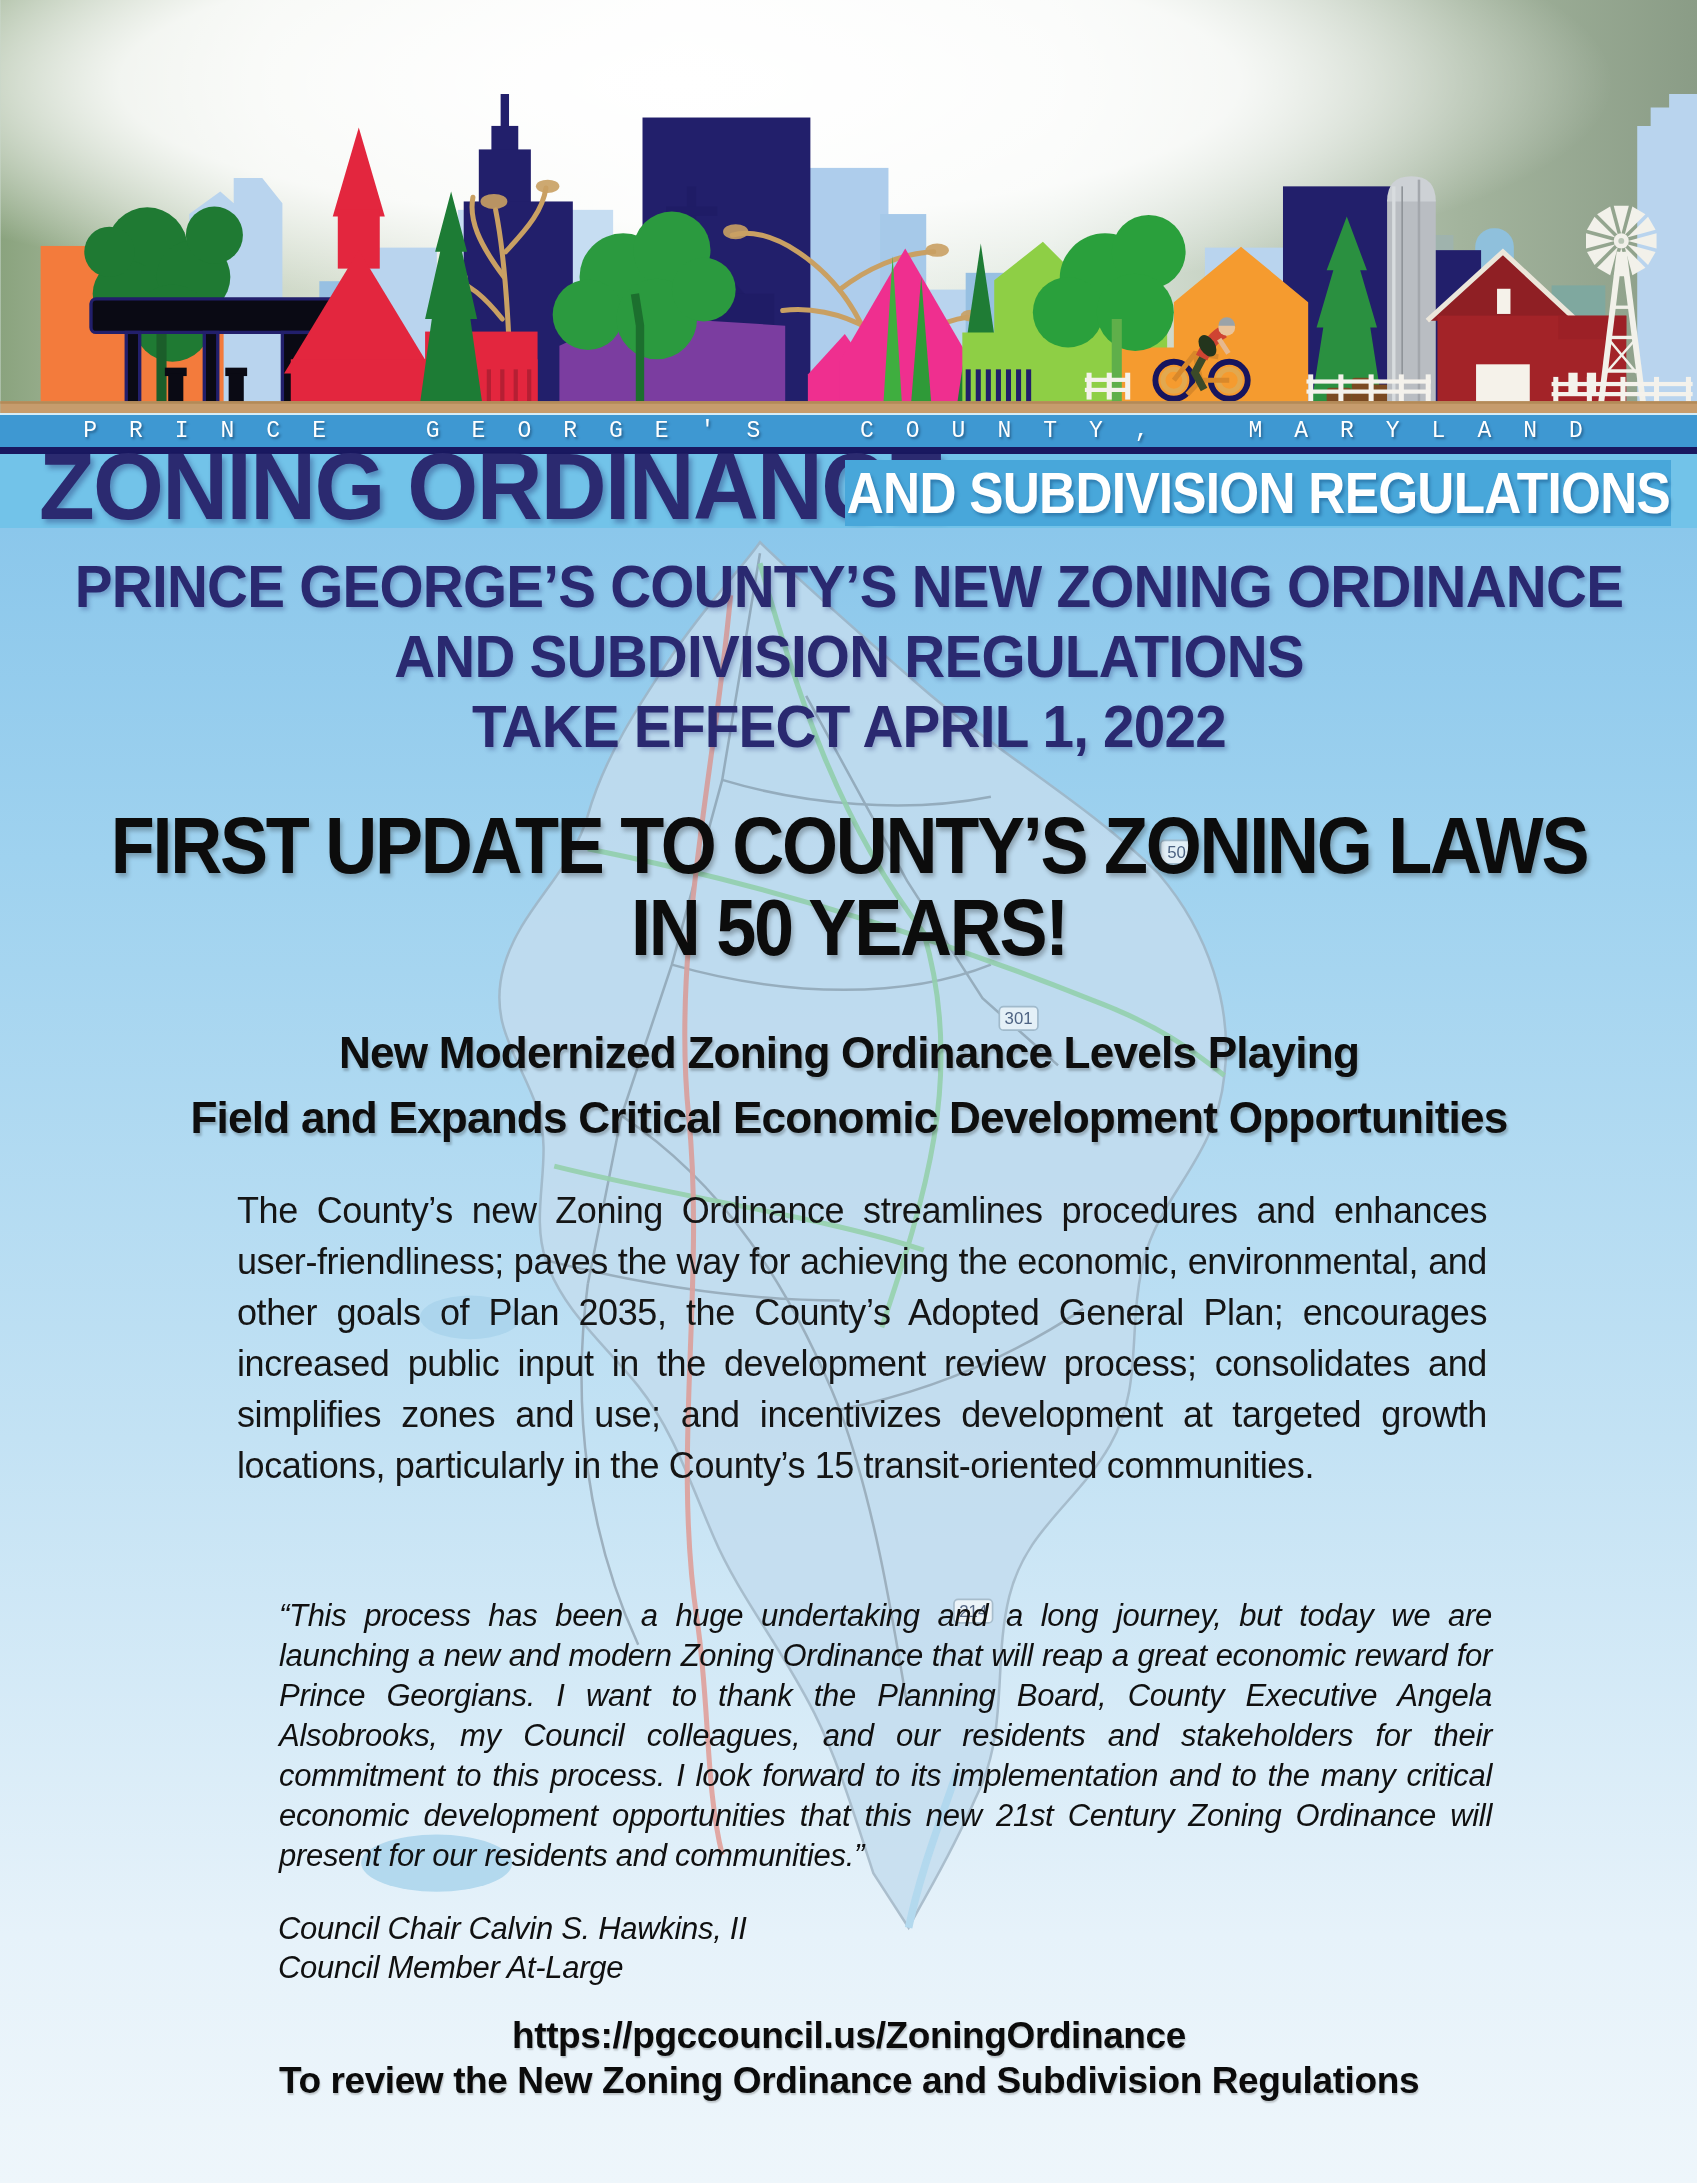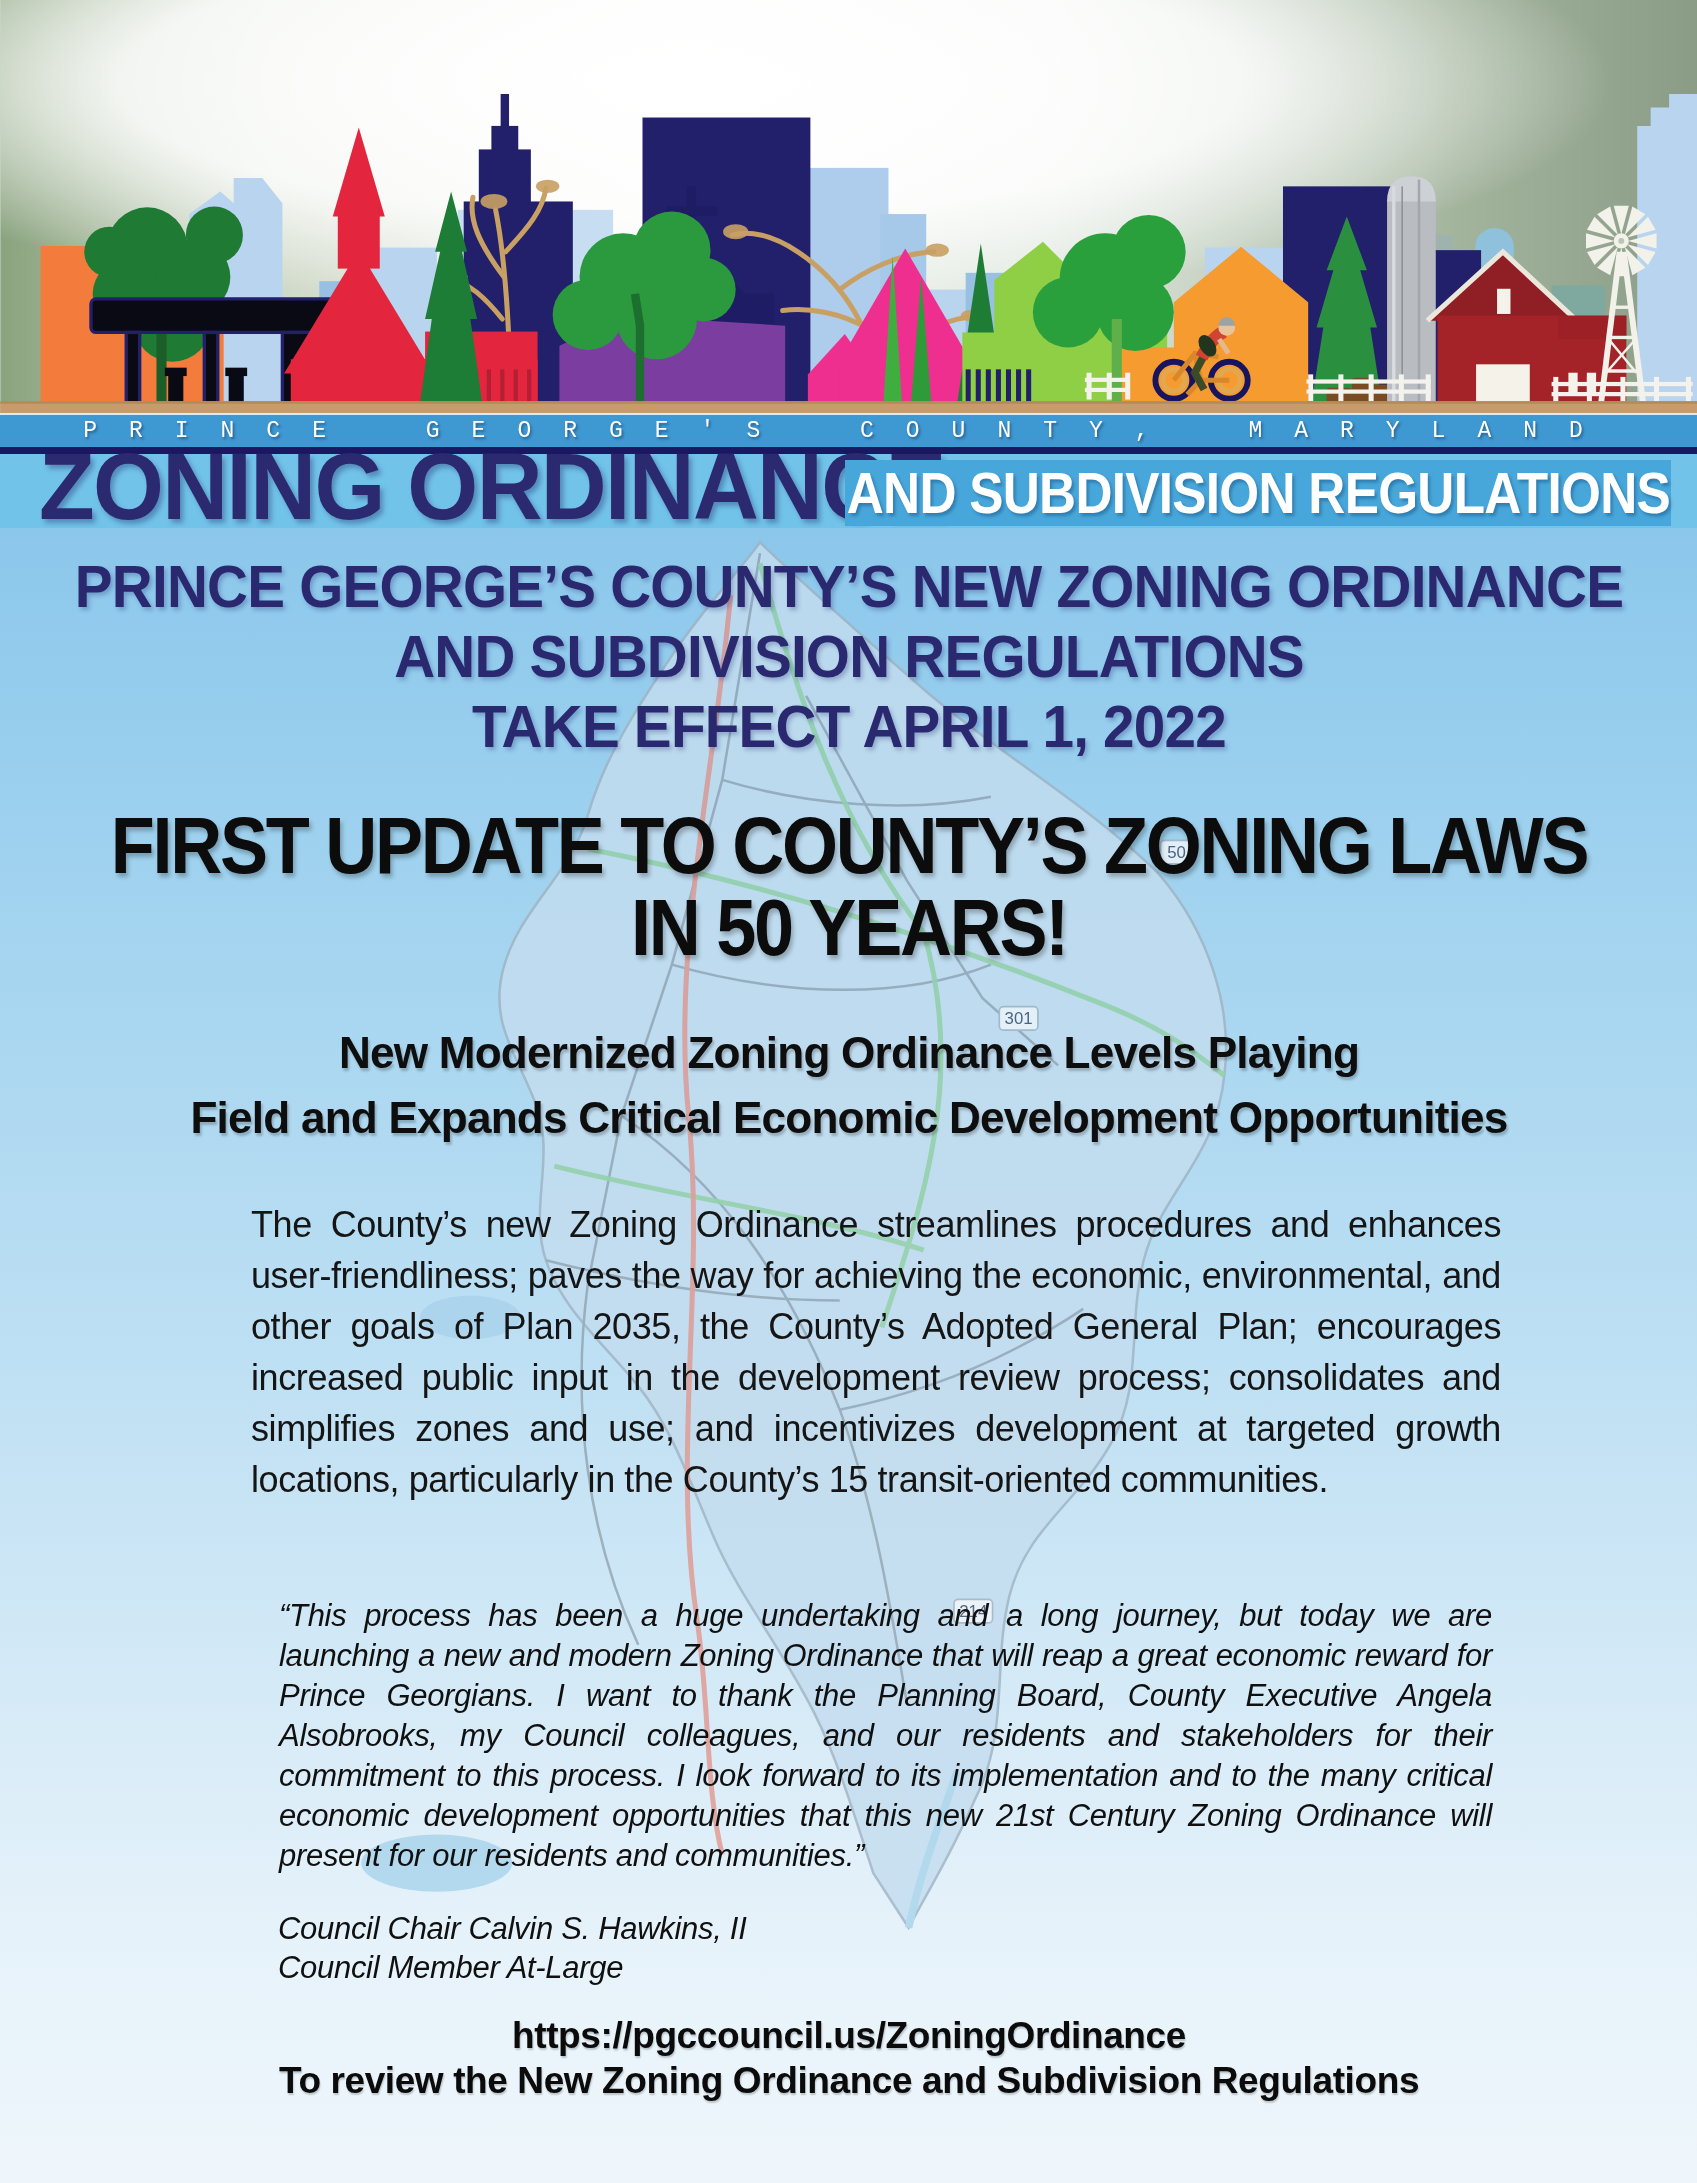--- a/index.html
+++ b/index.html
@@ -53,21 +53,21 @@
     position:absolute;top:277px;left:0;width:1698px;text-align:center;white-space:pre-line;
     font-size:80px;line-height:82px;font-weight:700;color:#0c0c0c;letter-spacing:-2.5px;
     transform:scaleX(.9);text-shadow:2.5px 4.2px 5px rgba(0,0,0,.25);
   }
   .h3{
     position:absolute;top:492px;left:0;width:1698px;text-align:center;white-space:pre-line;
     font-size:45px;line-height:65px;font-weight:700;color:#0e0e0e;letter-spacing:-0.8px;
     transform:scaleX(.98);text-shadow:1.7px 2.5px 2.5px rgba(0,0,0,.22);
   }
   .body-par{
-    position:absolute;top:655px;left:235px;width:1250px;margin:16px;
+    position:absolute;top:655px;left:235px;width:1250px;margin:2px;
     font-size:36px;line-height:51px;color:#151515;text-align:justify;letter-spacing:-0.4px;
   }
   .quote{
     position:absolute;top:1068px;left:279px;width:1213px;margin:0;
     font-size:31px;line-height:40px;font-style:italic;color:#101010;text-align:justify;letter-spacing:-0.3px;
   }
   .attribution{
     position:absolute;top:1375px;left:272px;margin:6px;white-space:pre-line;
     font-size:31px;line-height:39px;font-style:italic;color:#101010;letter-spacing:-0.3px;
   }

